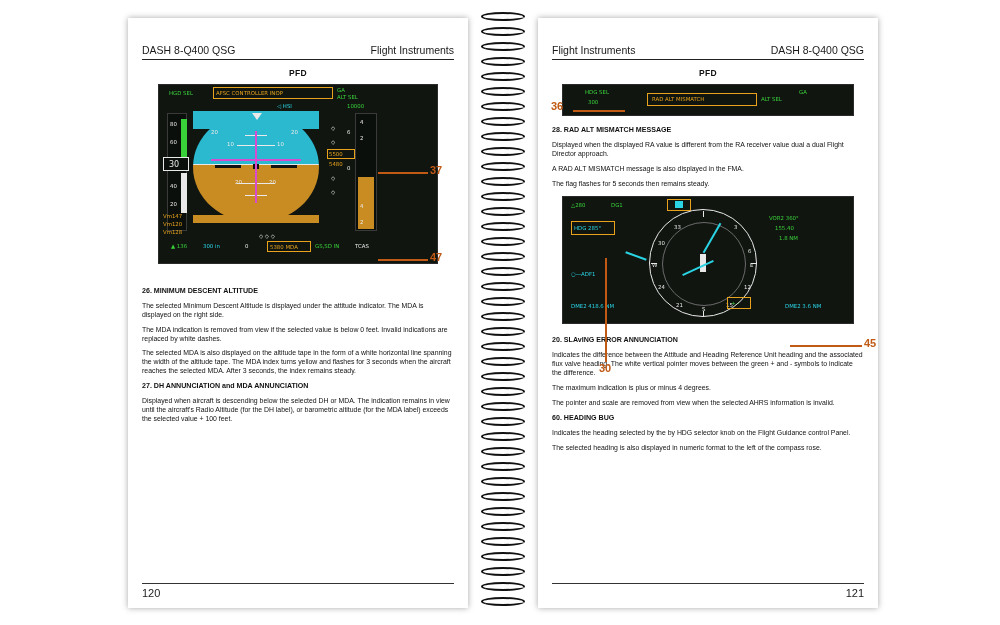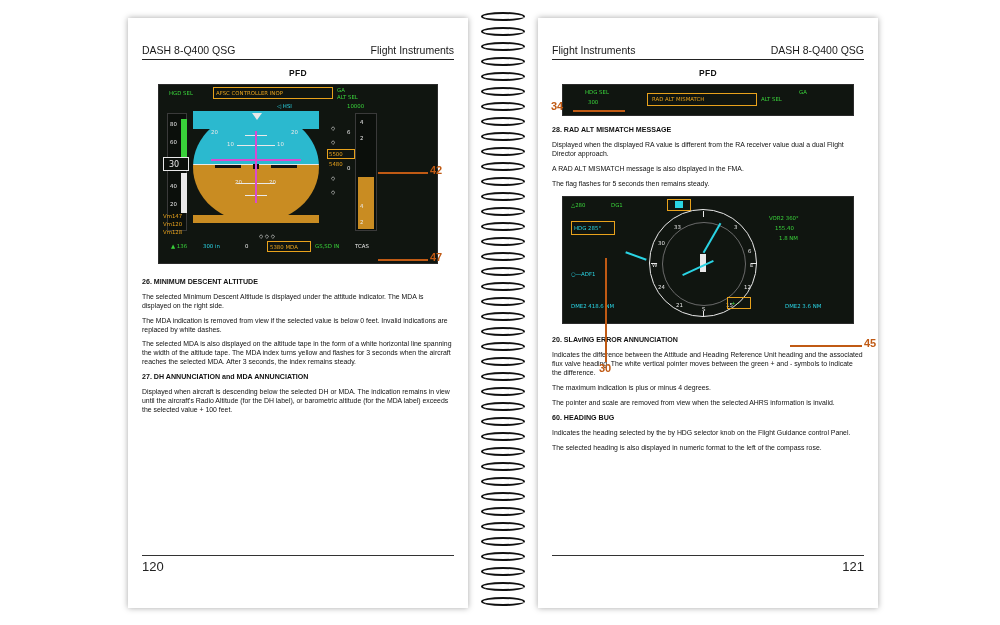--- a/index.html
+++ b/index.html
@@ -44,22 +44,22 @@
     margin-top: 8px;
     letter-spacing: .3px;
     color: #111;
   }
 
   .body-txt { font-size: 6.9px; line-height: 1.28; color: #111; }
   .body-txt p { margin: 0 0 6px 0; }
   .sec-title { font-weight: bold; font-size: 7.1px; margin: 0 0 1px 0; }
 
   .folio {
-    position: absolute; bottom: 34px;
-    font-size: 13px; color: #222;
+    position: absolute; bottom: 9px;
+    font-size: 11px; color: #222;
     border-top: 1.1px solid #333;
     padding-top: 3px;
     width: 312px;
   }
   .folio-left  { left: 14px; text-align: left; }
   .folio-right { left: 14px; text-align: right; }
 
   
   .spine {
     position: absolute; left: 468px; top: 10px;
@@ -238,21 +238,21 @@
 
         <div class="tiny white" style="left:172px; top:40px;">◇</div>
         <div class="tiny white" style="left:172px; top:54px;">◇</div>
         <div class="tiny white" style="left:172px; top:90px;">◇</div>
         <div class="tiny white" style="left:172px; top:104px;">◇</div>
         <div class="tiny white" style="left:100px; top:148px;">◇ ◇ ◇</div>
       </div>
 
       <div class="leader" style="left:430px; top:0;"></div>
 
-      <div class="body-txt" style="margin-top:14px;">
+      <div class="body-txt" style="margin-top:23px;">
         <p class="sec-title">26. MINIMUM DESCENT ALTITUDE</p>
         <p>The selected Minimum Descent Altitude is displayed under the attitude indicator.  The MDA is displayed on the right side.</p>
         <p>The MDA indication is removed from view if the selected value is below 0 feet.  Invalid indications are replaced by white dashes.</p>
         <p>The selected MDA is also displayed on the altitude tape in the form of a white horizontal line spanning the width of the altitude tape.  The MDA index turns yellow and flashes for 3 seconds when the aircraft reaches the selected MDA.  After 3 seconds, the index remains steady.</p>
         <p class="sec-title">27. DH ANNUNCIATION and MDA ANNUNCIATION</p>
         <p>Displayed when aircraft is descending below the selected DH or MDA.  The indication remains in view until the aircraft's Radio Altitude (for the DH label), or barometric altitude (for the MDA label) exceeds the selected value + 100 feet.</p>
       </div>
 
       <div class="folio folio-left">120</div>
     </div>
@@ -381,26 +381,26 @@
         <p class="sec-title">60. HEADING BUG</p>
         <p>Indicates the heading selected by the by HDG selector knob on the Flight Guidance control Panel.</p>
         <p>The selected heading is also displayed in numeric format to the left of the compass rose.</p>
       </div>
 
       <div class="folio folio-right">121</div>
     </div>
   </div>
 
   <div class="leader" style="left:378px; top:172px; width:50px; height:1.6px;"></div>
-  <div class="callout-num" style="left:430px; top:164px;">42</div>
+  <div class="callout-num" style="left:430px; top:164px;">37</div>
 
   <div class="leader" style="left:378px; top:259px; width:50px; height:1.6px;"></div>
   <div class="callout-num" style="left:430px; top:251px;">47</div>
 
-  <div class="callout-num" style="left:551px; top:100px;">34</div>
+  <div class="callout-num" style="left:551px; top:100px;">36</div>
   <div class="leader" style="left:573px; top:110px; width:52px; height:1.6px;"></div>
 
   <div class="leader" style="left:790px; top:345px; width:72px; height:1.6px;"></div>
   <div class="callout-num" style="left:864px; top:337px;">45</div>
 
   <div class="leader" style="left:605px; top:258px; width:1.6px; height:104px;"></div>
   <div class="callout-num" style="left:599px; top:362px;">30</div>
 
 </div>
 

